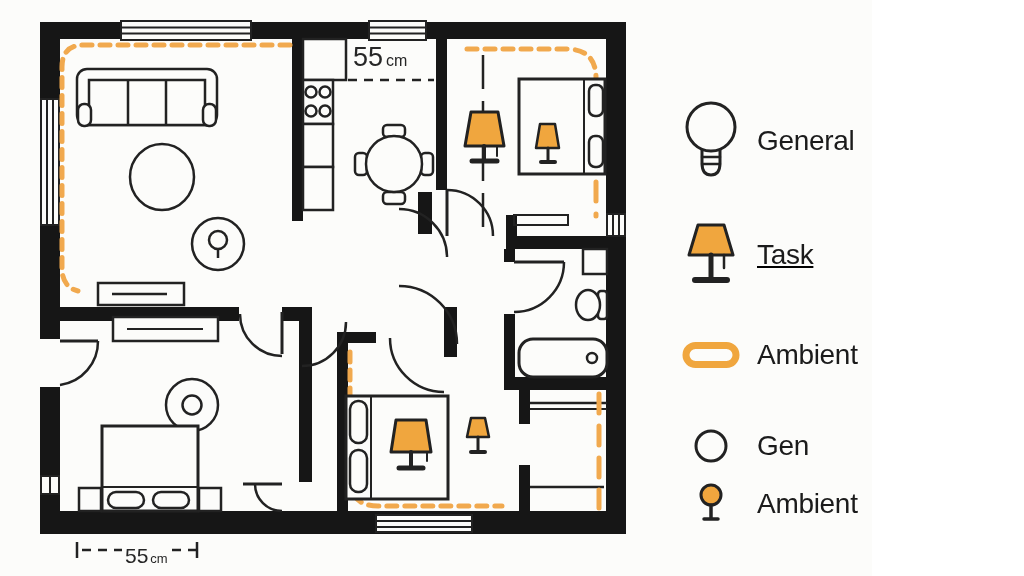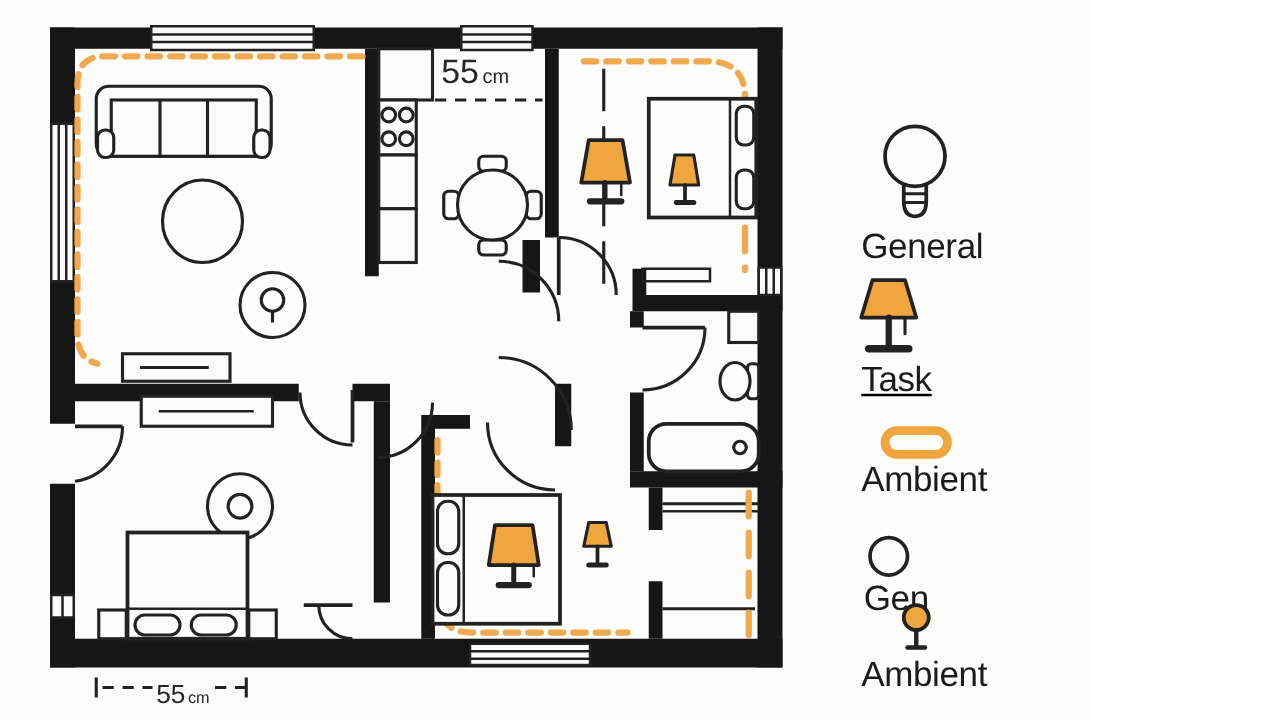--- a/index.html
+++ b/index.html
@@ -31,21 +31,21 @@
   .dimtick{stroke:var(--ink);stroke-width:2.5;}
   .lamp-shade{fill:var(--accent);stroke:var(--ink);stroke-width:3;stroke-linejoin:round;}
   .lamp-shade-sm{fill:var(--accent);stroke:var(--ink);stroke-width:2.5;stroke-linejoin:round;}
   .stem4{stroke:var(--ink);stroke-width:4;stroke-linecap:round;fill:none;}
   .stem3{stroke:var(--ink);stroke-width:3;stroke-linecap:round;fill:none;}
   .base5{stroke:var(--ink);stroke-width:5;stroke-linecap:round;fill:none;}
   .base4{stroke:var(--ink);stroke-width:4;stroke-linecap:round;fill:none;}
   .cord{stroke:var(--ink);stroke-width:2;stroke-linecap:round;fill:none;}
 
   
-  .legend-item{position:absolute;left:677px;display:flex;align-items:center;flex-direction:column;}
+  .legend-item{position:absolute;left:677px;display:flex;align-items:center;}
   .legend-icon{width:68px;display:flex;justify-content:center;align-items:center;}
   .legend-label{
     margin-left:12px;font-size:28px;font-weight:500;color:#1b1b1b;
     letter-spacing:-0.3px;white-space:nowrap;
   }
   .ink-stroke{stroke:var(--ink);fill:none;stroke-linecap:round;}
   .accent-shape{fill:var(--accent);stroke:var(--ink);stroke-linejoin:round;}
   .accent-pill{fill:none;stroke:var(--accent);}
 
   

